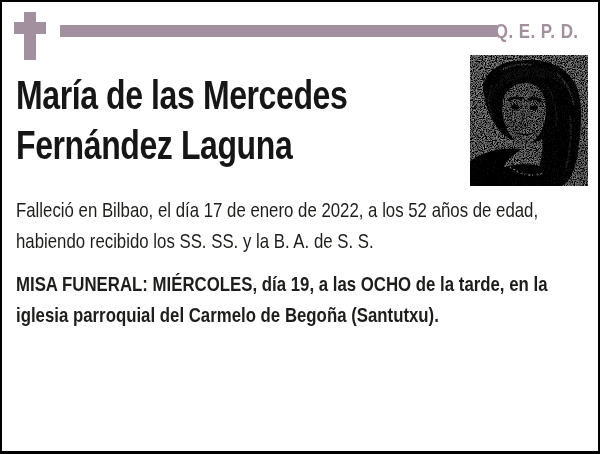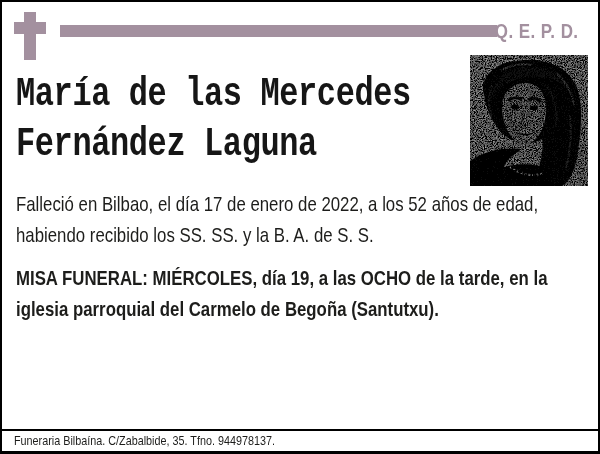--- a/index.html
+++ b/index.html
@@ -25,29 +25,29 @@
   .qepd{
     position:absolute;right:6px;top:8px;
     font-size:20px;font-weight:bold;color:var(--accent,#a3909f);
     letter-spacing:0.5px;white-space:nowrap;
     transform:scaleX(0.85);transform-origin:100% 50%;
   }
   
   .photo{position:absolute;top:53px;right:10px;width:118px;height:131px;overflow:hidden;}
   .photo svg{display:block;width:118px;height:131px;}
   
-  .title{margin-top:8px;width:452px;font-family:Liberation Mono, monospace;}
+  .title{margin-top:8px;width:452px;}
   .title .cx{
     font-size:40px;font-weight:bold;line-height:50px;
     color:#161616;letter-spacing:-0.5px;
   }
   
   .para{margin:0;}
   .para .cx{font-size:21px;line-height:31px;}
-  .p1{margin-top:18px;}
+  .p1{margin-top:24px;}
   .p2{margin-top:14px;}
   .p3{margin-top:12px;}
   .p3 .cx{font-weight:bold;}
   
   .footer{
     height:19px;border-top:2px solid #000;
     padding:1px 0 0 12px;box-sizing:content-box;
     overflow:hidden;
   }
   .footer .cx{font-size:13.5px;line-height:17px;}
@@ -121,16 +121,13 @@
       <span class="cx" style="display:block">Falleció en Bilbao, el día 17 de enero de 2022, a los 52 años de edad, habiendo recibido los SS. SS. y la B. A. de S. S.</span>
     </p>
 
 
     <p class="para p3">
       <span class="cx" style="display:block">MISA FUNERAL: MIÉRCOLES, día 19, a las OCHO de la tarde, en la iglesia parroquial del Carmelo de Begoña (Santutxu).</span>
     </p>
 
   </div>
 
-  <div class="footer">
-    <div class="cx">Funeraria Bilbaína. C/Zabalbide, 35. Tfno. 944978137.</div>
-  </div>
 </div>
 
 </body></html>

